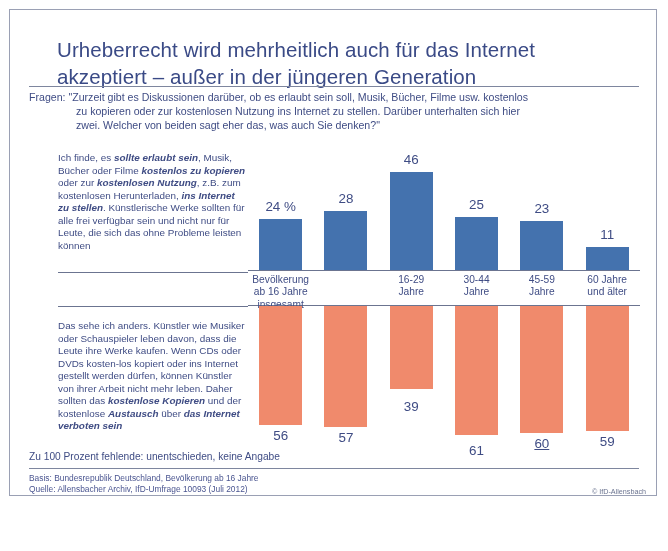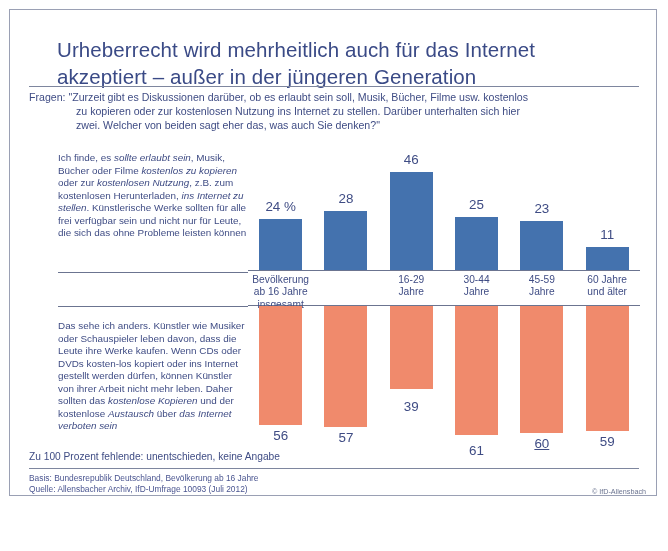--- a/index.html
+++ b/index.html
@@ -27,21 +27,21 @@
   #question .q1{display:block;}
   #question .qi{display:block;padding-left:47px;}
 
   
   .stmt{
     position:absolute;left:48px;width:190px;
     font-size:9.9px;line-height:12.55px;color:#3f4c84;text-align:left;
   }
   #stmt-top{top:142px;}
   #stmt-bot{top:310px;}
-  .stmt b{font-weight:normal;font-style:italic;}
+  .stmt b{font-weight:bold;font-style:italic;}
   #sep-top{position:absolute;left:48px;top:262px;width:190px;height:1px;background:#6b7490;}
   #sep-bot{position:absolute;left:48px;top:296px;width:190px;height:1px;background:#6b7490;}
 
   
   #chart{position:absolute;left:238px;top:104px;width:392px;height:352px;}
 
   .col{position:absolute;top:0;width:65.3px;height:352px;}
 
   
   .bar-up{

